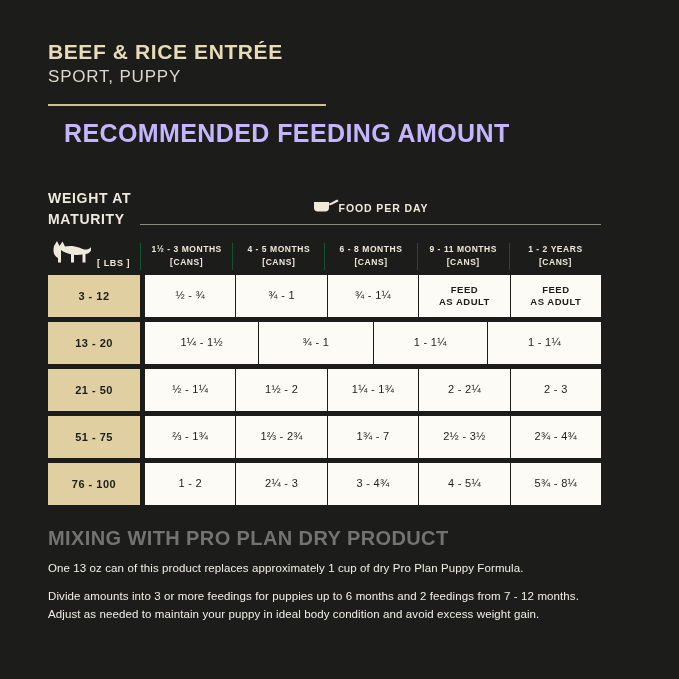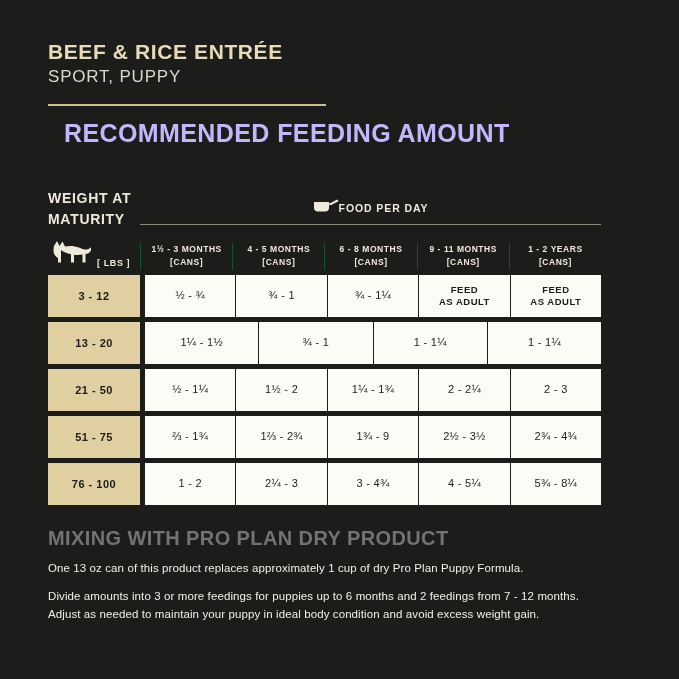--- a/index.html
+++ b/index.html
@@ -338,21 +338,21 @@
     <div class="data-row">
       <div class="weight-cell">51 - 75</div>
       <div class="cells">
         <div class="cell">
             <span>⅔ - 1¾</span>
           </div>
         <div class="cell">
             <span>1⅔ - 2¾</span>
           </div>
         <div class="cell">
-            <span>1¾ - 9</span>
+            <span>1¾ - 7</span>
           </div>
         <div class="cell">
             <span>2½ - 3½</span>
           </div>
         <div class="cell">
             <span>2¾ - 4¾</span>
           </div>
       </div>
     </div>
 

